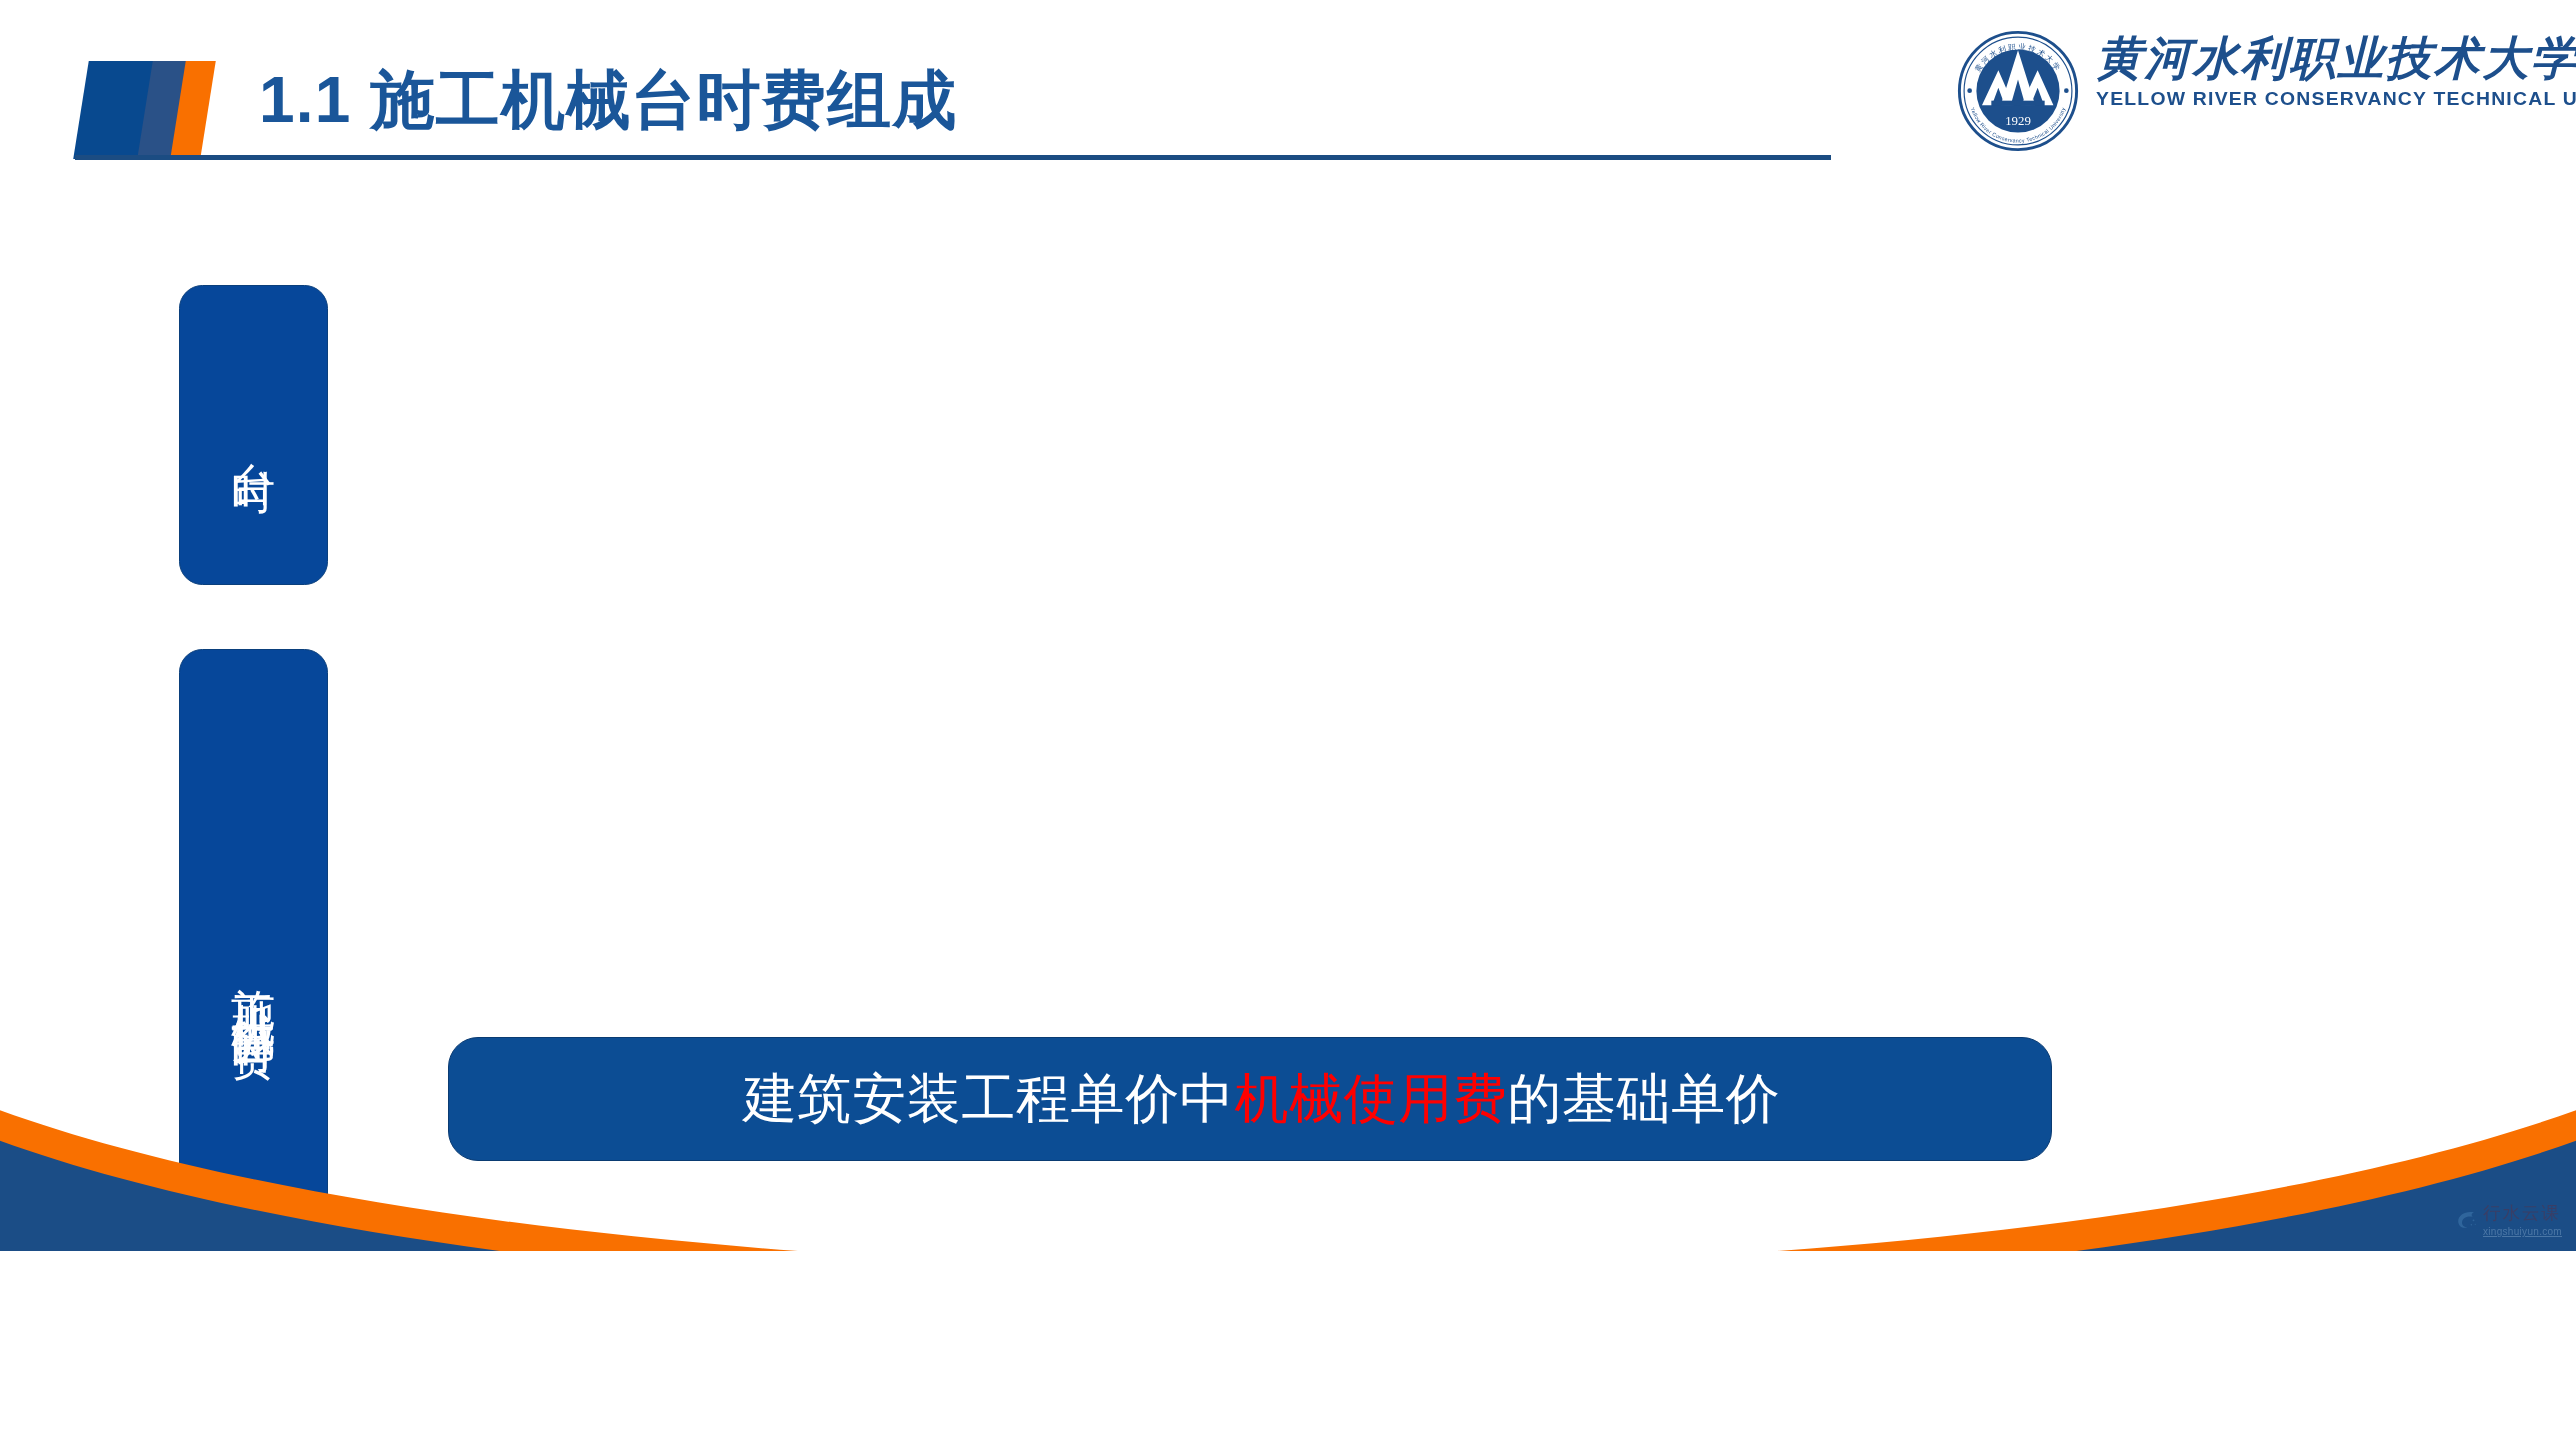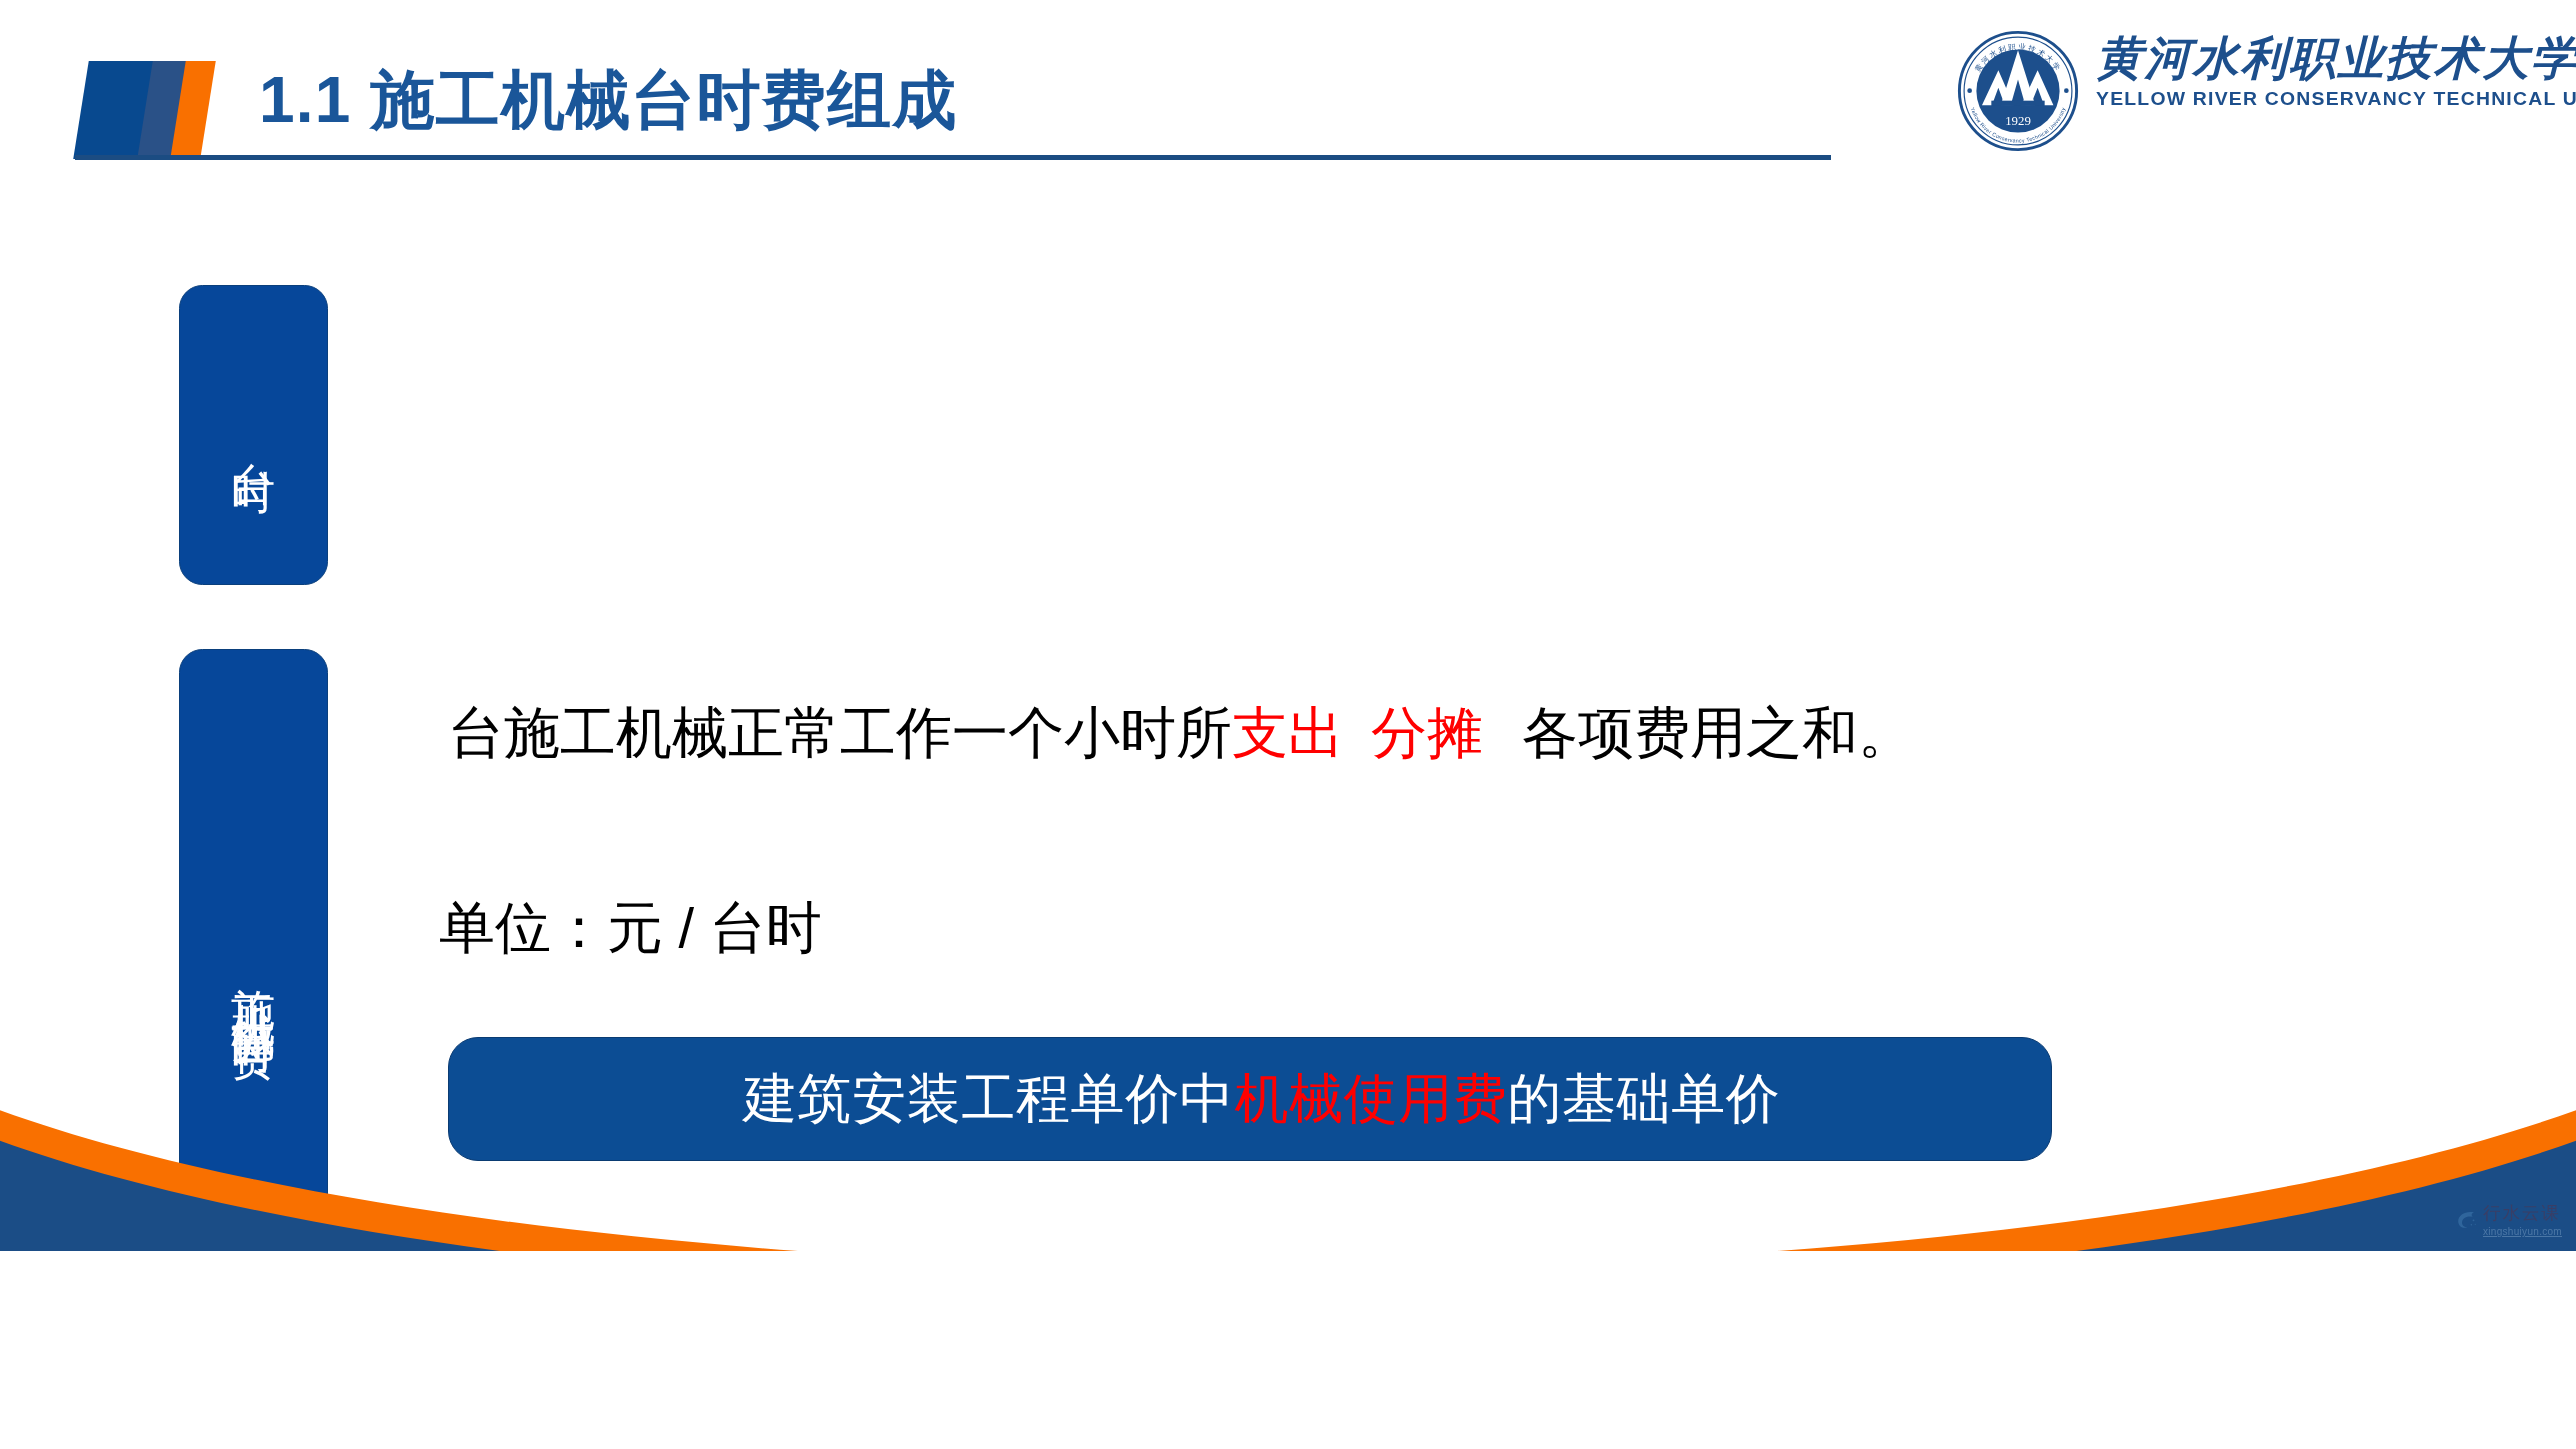--- a/index.html
+++ b/index.html
@@ -265,27 +265,21 @@
 
   <div class="vbox" id="vbox-1">
     <span class="vtext">台时</span>
   </div>
 
   <div class="vbox" id="vbox-2">
     <span class="vtext">施工机械台时费</span>
   </div>
 
 
-  <div class="body-line" id="para-2">
-    <span>台施工机械正常工作一个小时所</span><span class="red">支出</span><span class="gap-sm"></span><span class="red">分摊</span><span class="gap-md"></span><span>各项费用之和。</span>
-  </div>
-
-  <div class="body-line" id="para-3">
-    <span>单位：元 / 台时</span>
-  </div>
+
 
   <div id="callout">
     <div class="callout-text">
       <span>建筑安装工程单价中</span><span class="red">机械使用费</span><span>的基础单价</span>
     </div>
   </div>
 
   <svg id="swoosh" viewBox="0 0 4400 300" preserveAspectRatio="none">
     <path d="M 0 300 L 4400 300 L 4400 60 C 3400 420 1000 420 0 60 Z" fill="#f97000"></path>
     <path d="M 0 300 L 4400 300 L 4400 112 C 3400 472 1000 472 0 112 Z" fill="#1b4d86"></path>

